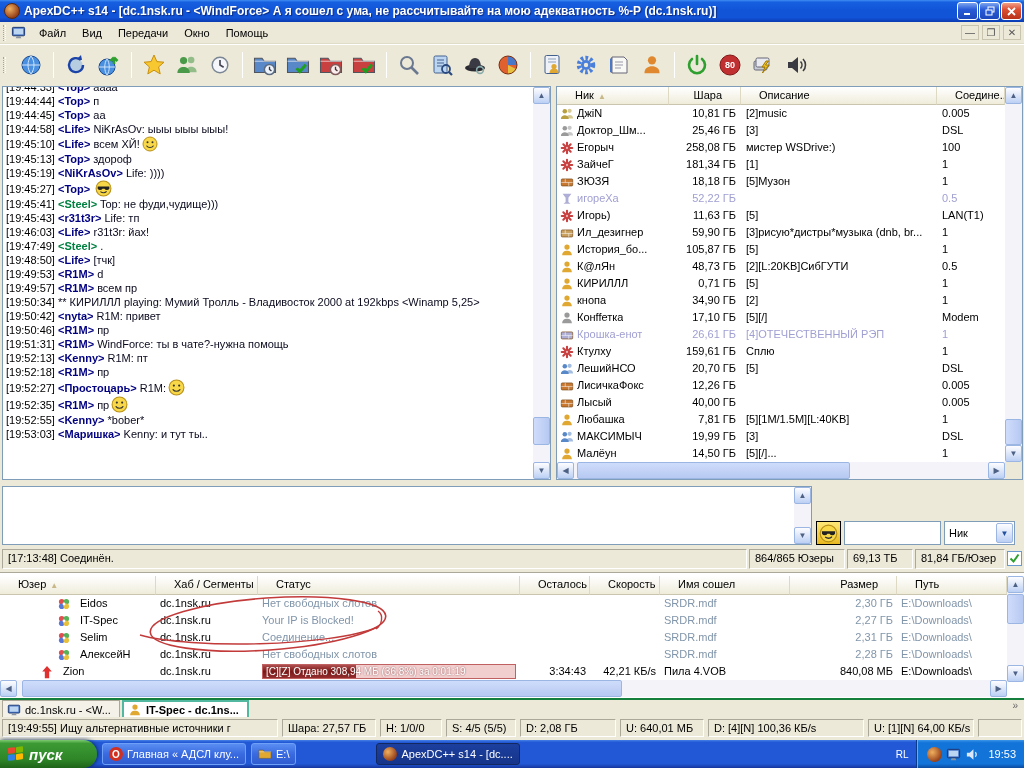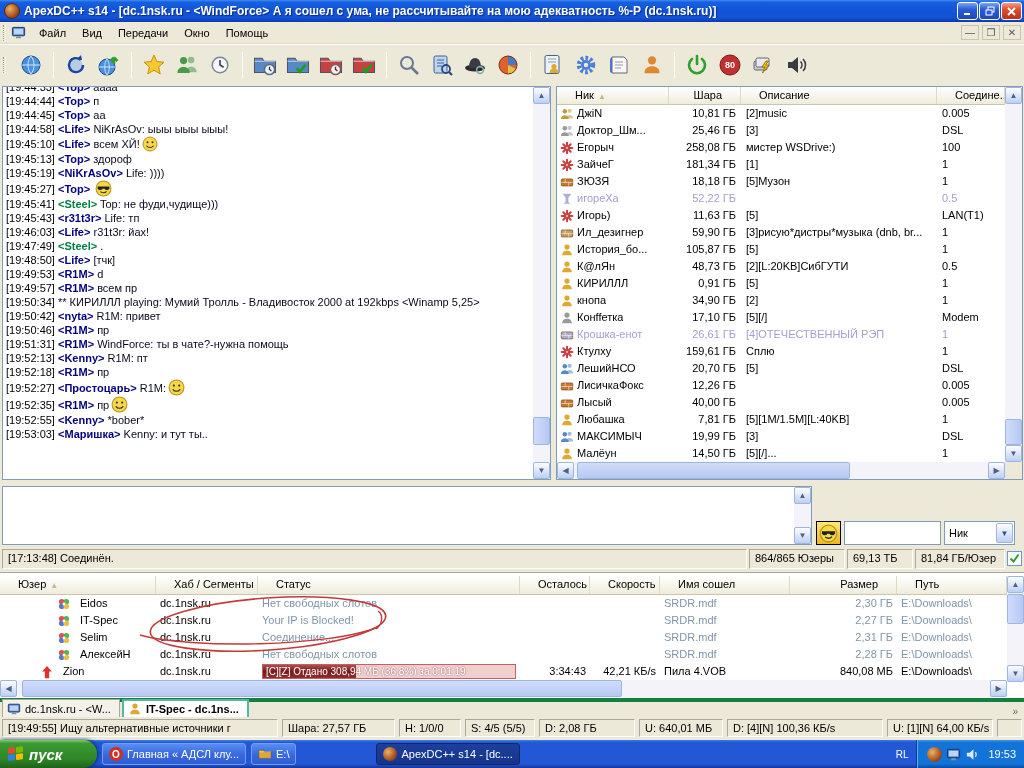--- a/index.html
+++ b/index.html
@@ -129,21 +129,21 @@
   .pbar{position:relative;height:15px;margin-top:1px;border:1px solid #c06060;background:#f2cfcf;overflow:hidden;}
   .pfill{position:absolute;left:0;top:0;bottom:0;background:linear-gradient(180deg,#b05050,#7c1616 50%,#942e2e);}
   .ptext{position:absolute;left:3px;top:0;line-height:14px;color:#fff;font-size:10px;white-space:nowrap;
     text-shadow:0 0 2px #804040;}
   .transfers .vsb{right:0;top:3px;width:17px;height:106px;}
   .transfers .hsb{left:0;bottom:1px;height:17px;right:17px;}
   .red-annot{position:absolute;left:130px;top:18px;pointer-events:none;}
 
   
   .tabbar{position:absolute;left:0;top:698px;width:1024px;height:19px;background:#ece9d8;
-    border-top:4px solid #15803d;display:flex;align-items:flex-end;padding-left:2px;}
+    border-top:2px solid #15803d;display:flex;align-items:flex-start;padding-left:2px;}
   .htab{height:18px;display:flex;align-items:center;gap:4px;padding:0 8px 0 4px;margin-right:2px;
     border:1px solid #aca899;border-bottom:none;background:#f4f2e8;white-space:nowrap;max-width:150px;overflow:hidden;}
   .htab.active{background:#fff;border:2px solid #52b8a0;border-bottom:none;font-weight:bold;}
   .tab-chev{margin-left:auto;padding:0 6px;color:#666;font-size:10px;}
 
   
   .appstatus{position:absolute;left:0;top:717px;width:1024px;height:23px;background:#ece9d8;
     display:flex;align-items:stretch;padding:2px 2px 3px;gap:4px;}
 
   
@@ -602,21 +602,21 @@
           <div>[2][L:20KB]СибГУТИ</div>
           <div>0.5</div>
         </div>
       <div class="ur">
           <div class="nik">
             <svg class="ui c-gold">
               <use href="#s-person"></use>
             </svg>
             <span>КИРИЛЛЛ</span>
           </div>
-          <div class="shr">0,91 ГБ</div>
+          <div class="shr">0,71 ГБ</div>
           <div>[5]</div>
           <div>1</div>
         </div>
       <div class="ur">
           <div class="nik">
             <svg class="ui c-gold">
               <use href="#s-person"></use>
             </svg>
             <span>кнопа</span>
           </div>
@@ -889,21 +889,21 @@
       <svg class="ui c-gold" width="13" height="13">
           <use href="#s-person"></use>
         </svg>
       <span>IT-Spec - dc.1ns...</span>
     </div>
     <span class="tab-chev">»</span>
   </div>
 
   <div class="appstatus">
     <div class="st-cell" style="width:276px">[19:49:55] Ищу альтернативные источники г</div>
-    <div class="st-cell" style="width:113px">Шара: 27,57 ГБ</div>
+    <div class="st-cell" style="width:94px">Шара: 27,57 ГБ</div>
     <div class="st-cell" style="width:62px">H: 1/0/0</div>
     <div class="st-cell" style="width:70px">S: 4/5 (5/5)</div>
     <div class="st-cell" style="width:96px">D: 2,08 ГБ</div>
     <div class="st-cell" style="width:84px">U: 640,01 МБ</div>
     <div class="st-cell" style="width:156px">D: [4][N] 100,36 КБ/s</div>
     <div class="st-cell" style="width:106px">U: [1][N] 64,00 КБ/s</div>
     <div class="st-cell grow"></div>
   </div>
 
   <div class="taskbar">

